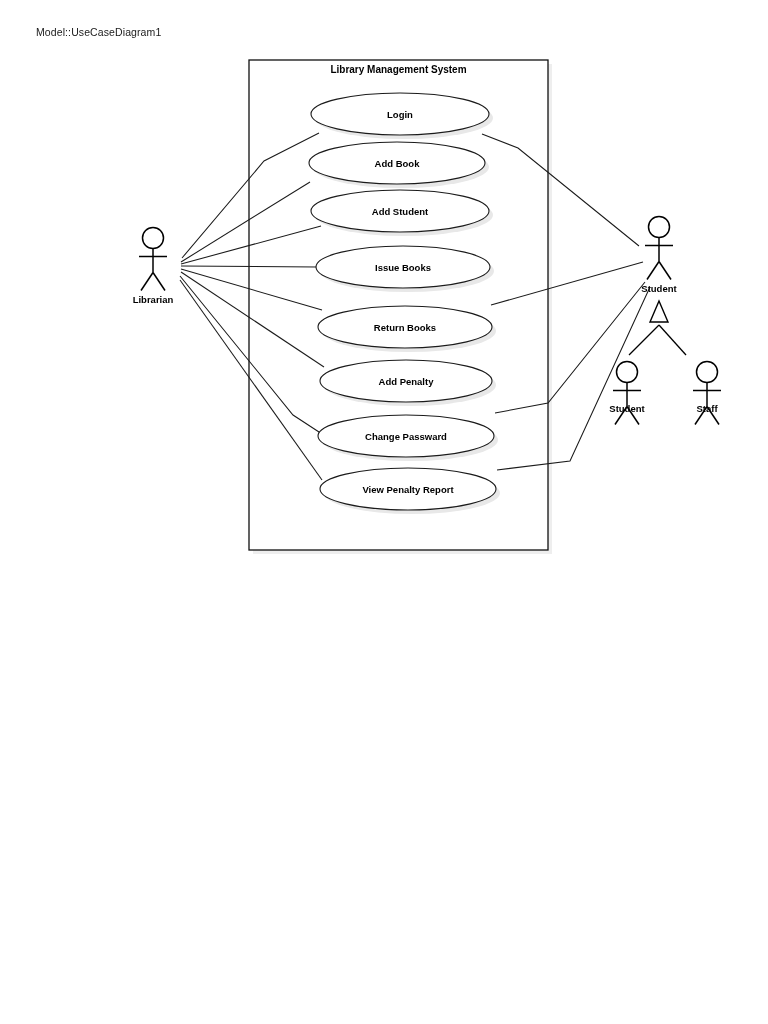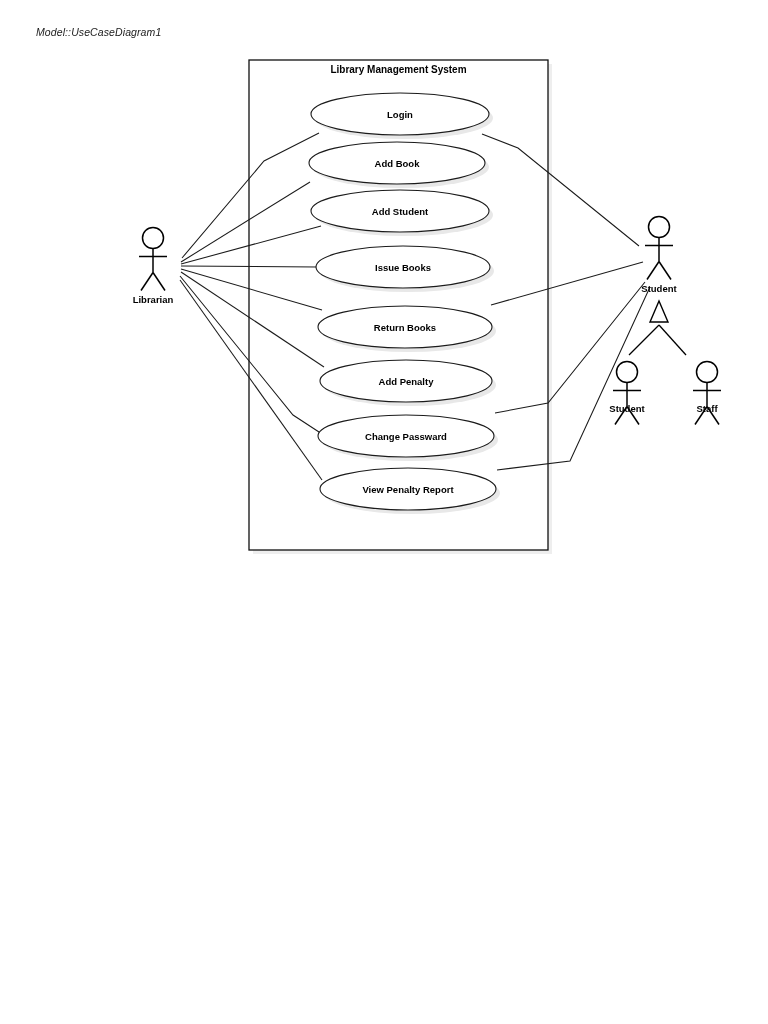--- a/index.html
+++ b/index.html
@@ -22,21 +22,20 @@
   }
   .model-title {
     position: absolute;
     left: 36px;
     top: 26px;
     font-family: "Liberation Sans", sans-serif;
     font-size: 10.5px;
     color: #1a1a1a;
     letter-spacing: 0.1px;
     white-space: nowrap;
-    font-style: italic;
   }
   svg { display: block; }
   .uc-label {
     font-family: "Liberation Sans", sans-serif;
     font-size: 9.5px;
     font-weight: bold;
     fill: #000000;
     text-anchor: middle;
     dominant-baseline: middle;
   }

